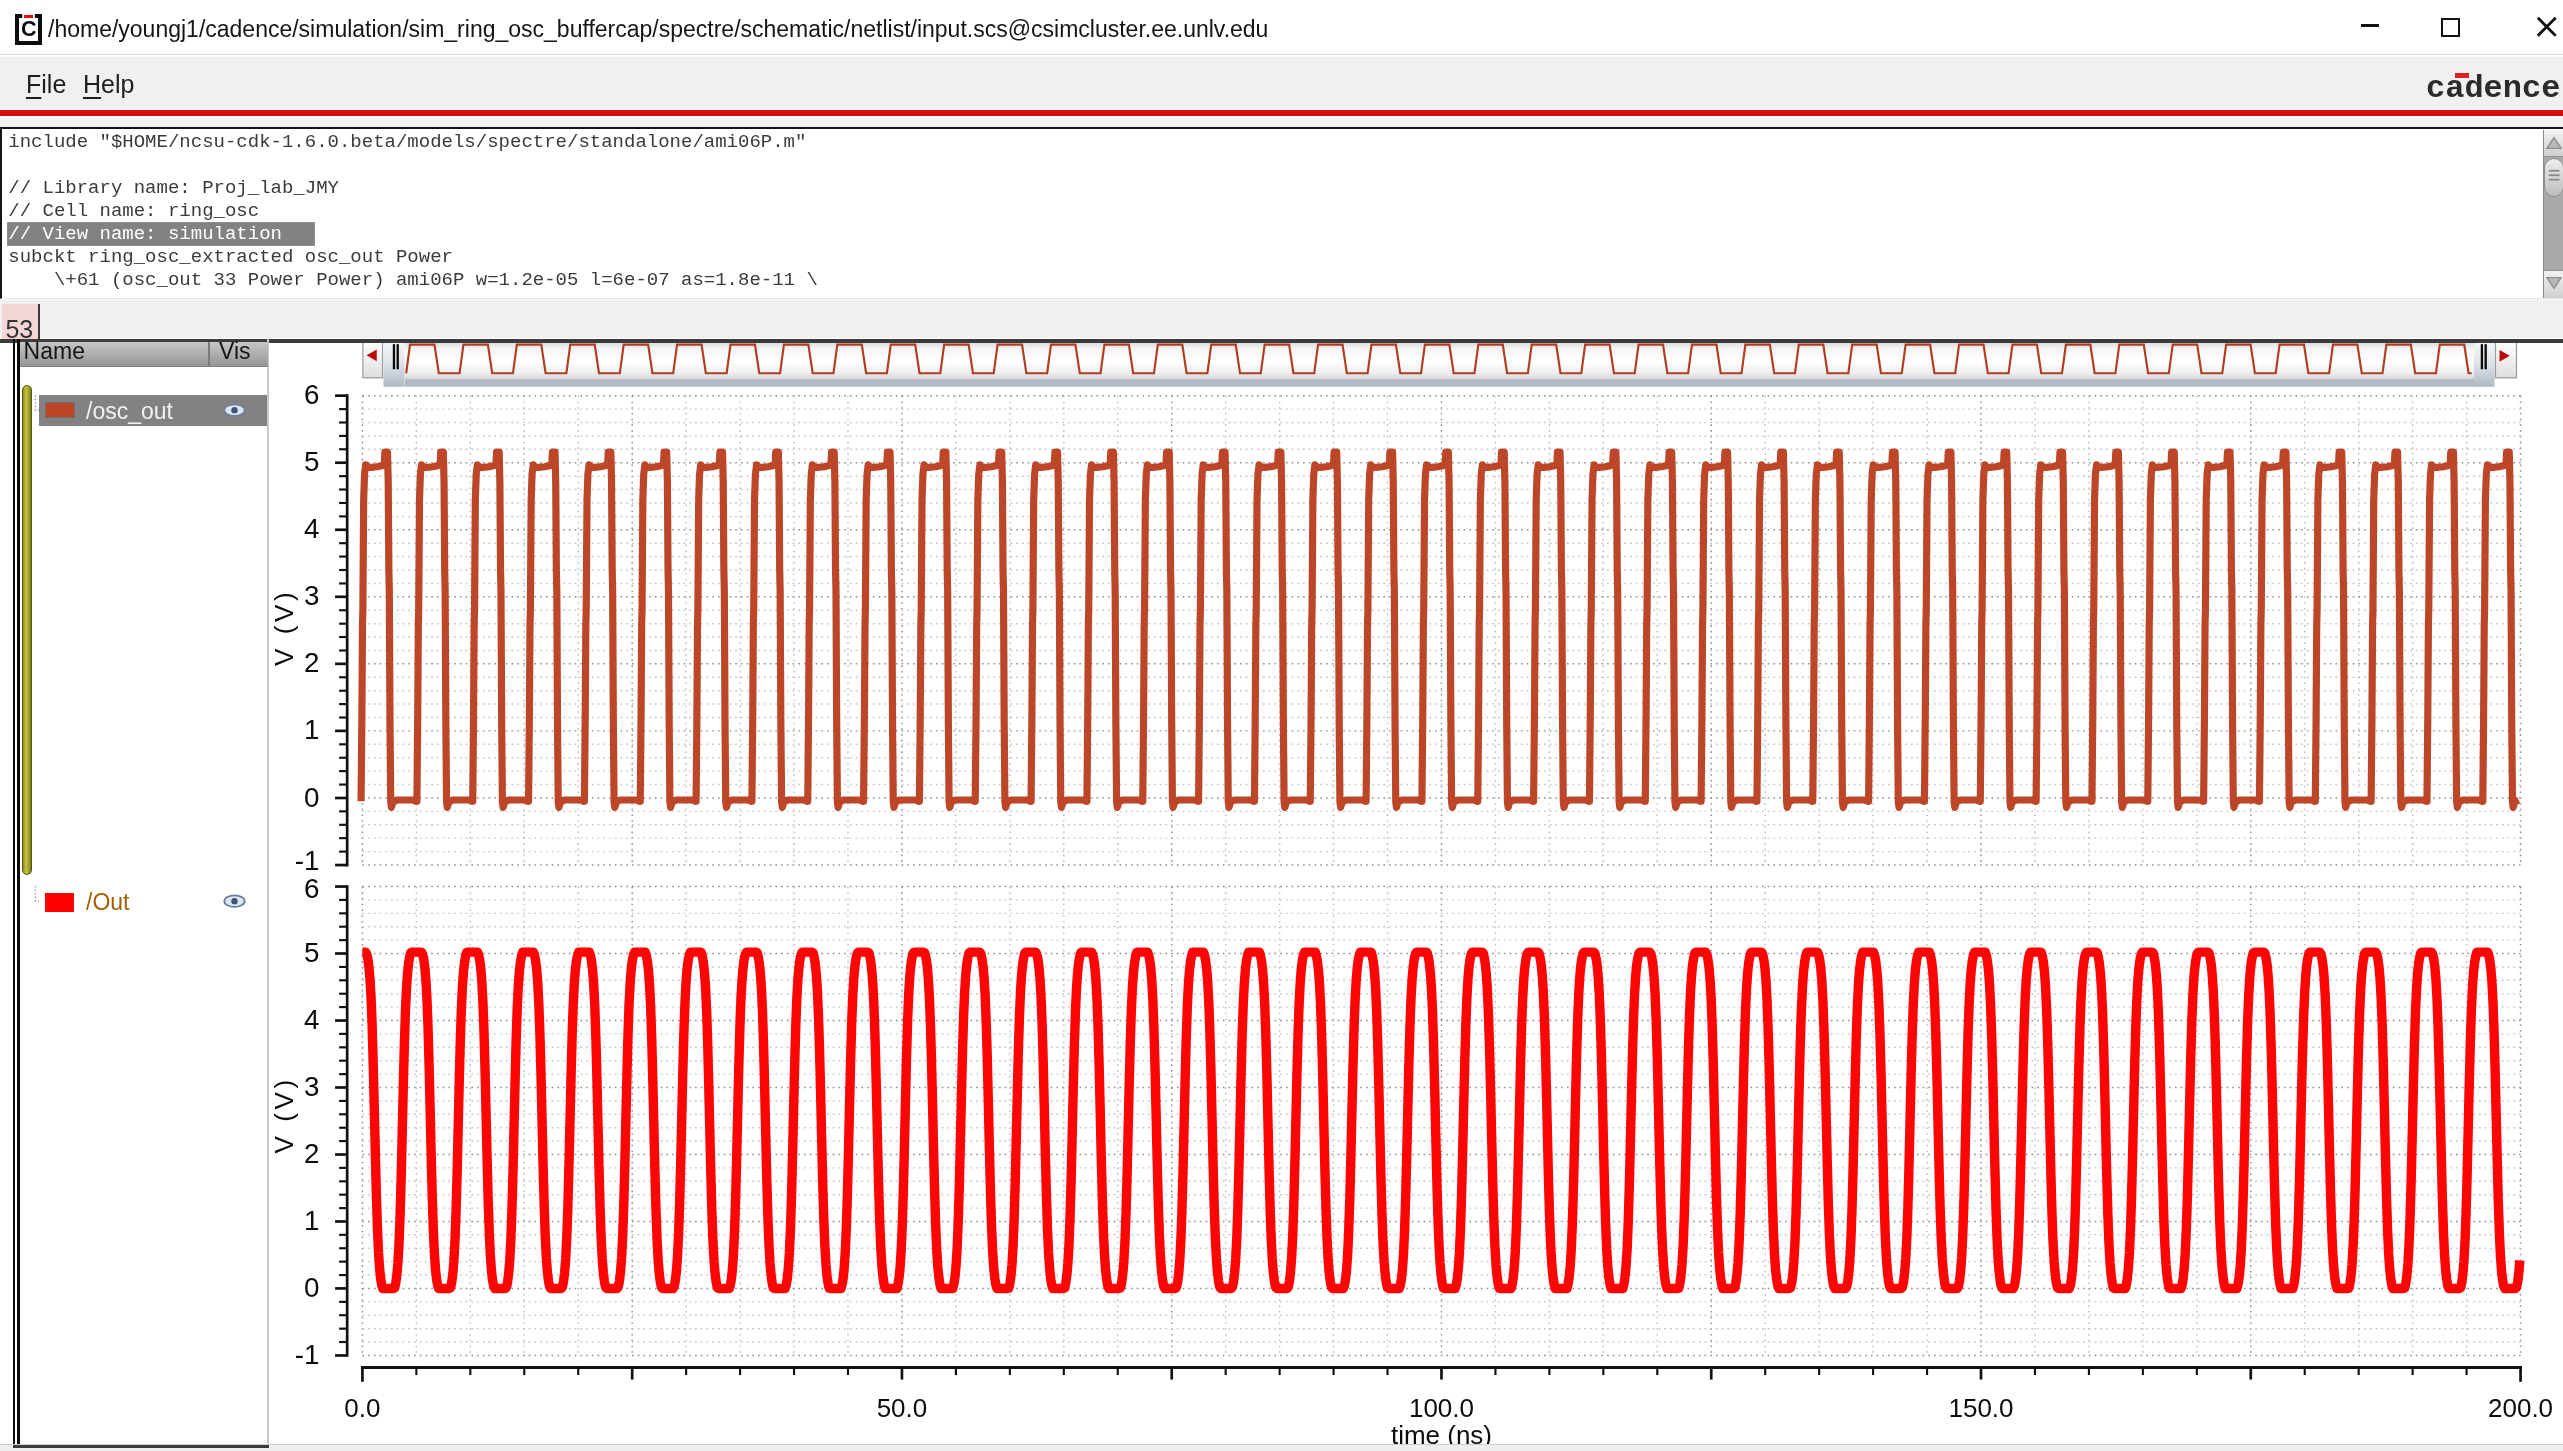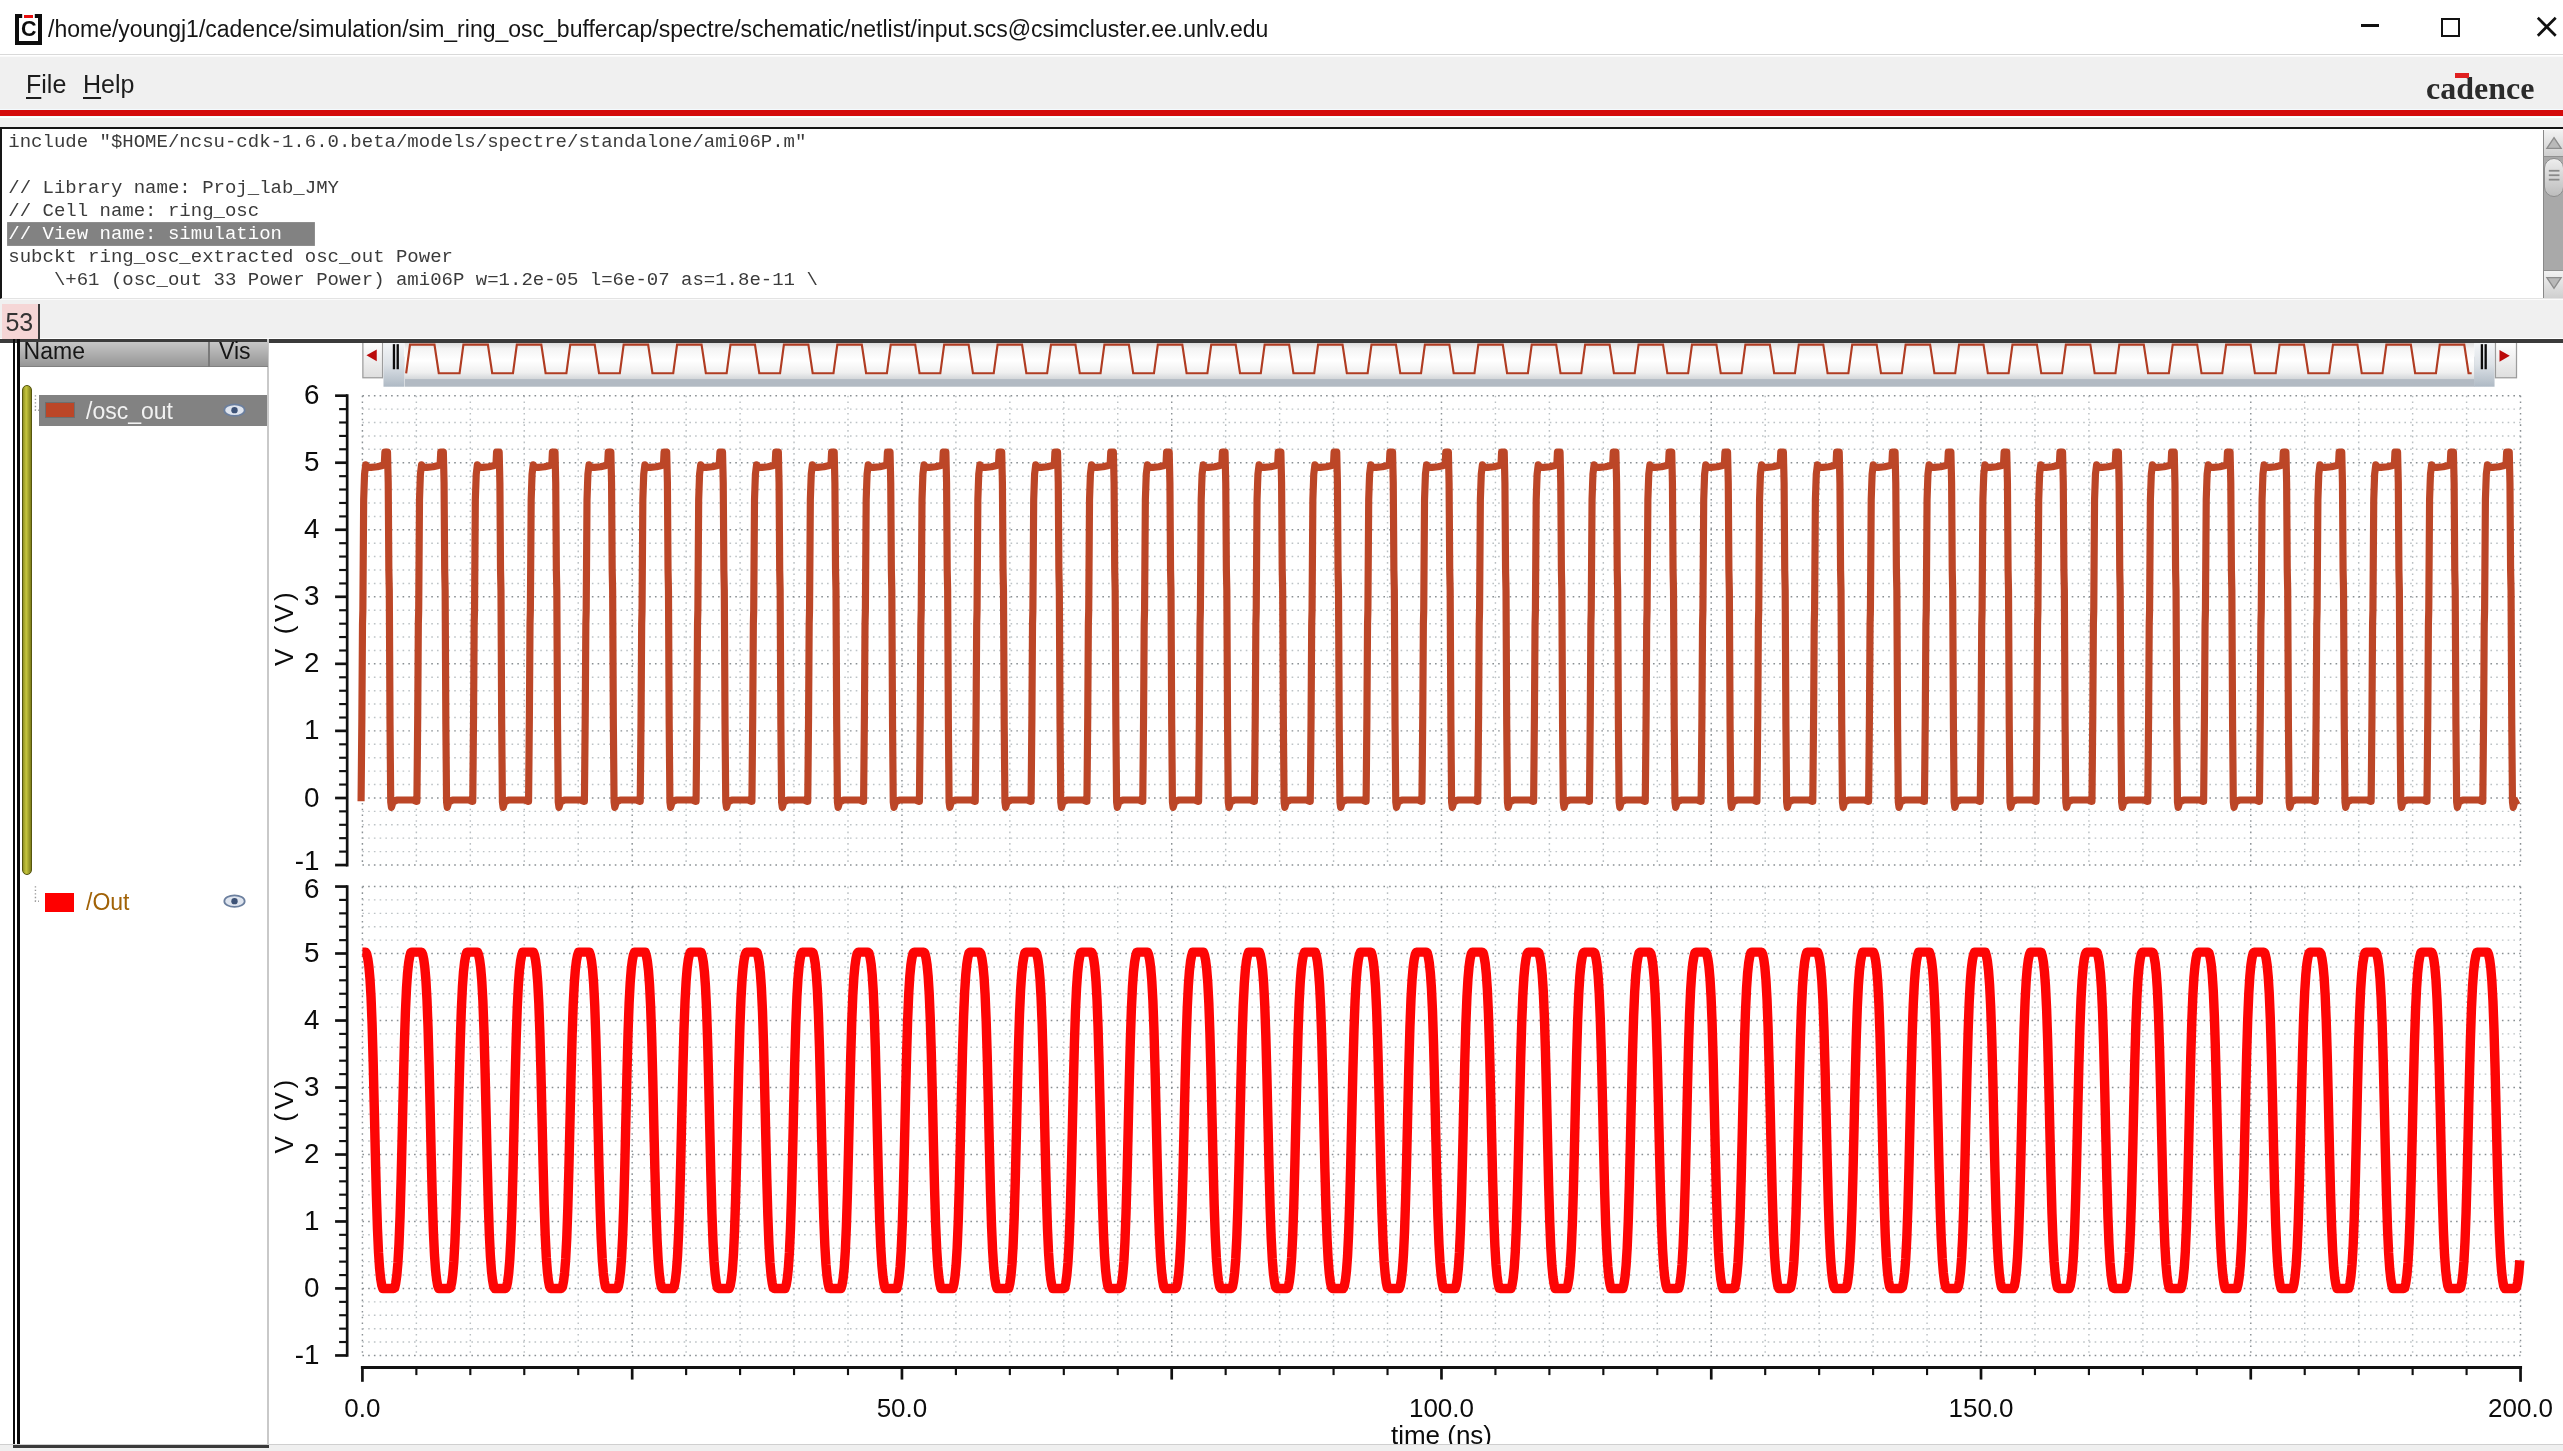--- a/index.html
+++ b/index.html
@@ -11,39 +11,39 @@
 #btn-min { left:2361px; top:24px; width:18px; height:2.7px; background:#111; }
 #btn-max { left:2441px; top:18px; width:19px; height:19px; border:2.7px solid #111; }
 #menubar { left:0; top:56px; width:2563px; height:54px; background:#f0f0f0; border-top:0.9px solid #fafafa; }
 .menu { position:absolute; top:12.6px; font-size:25px; color:#1d1d1d; }
 #redline { left:0; top:109px; width:2563px; height:8px; background:#d40b0b; border-top:0.9px solid #f4fbff; border-bottom:0.9px solid #f4fbff; }
 #gap1 { left:0; top:118px; width:2563px; height:9px; background:#f0f0f0; }
 #textarea { left:0; top:127px; width:2563px; height:172px; background:#fff; border-top:2.7px solid #161616; border-left:2.7px solid #161616; border-bottom:0.9px solid #e3e3e3; overflow:hidden;padding-left:44px; }
 #code { position:absolute; left:6.3px; top:1.8px; font-family:"Liberation Mono", monospace; font-size:19px; line-height:23px; color:#3b3b3b; white-space:pre; }
 .hl { background:#828282; color:#fff; box-shadow: 0 0 0 0.9px #828282; padding-right:32px; }
 #tabrow { left:0; top:299px; width:2563px; height:39px; background:#f0f0f0; border-top:1.8px solid #fbfbfb; }
-#tab53 { position:absolute; left:1.8px; top:3.6px; width:38px; height:36px; background:#f5d6d6; border-right:2.7px solid #3a3a3a; font-size:25px; color:#333; padding-left:3.6px; padding-top:4px; }
+#tab53 { position:absolute; left:1.8px; top:3.6px; width:38px; height:36px; background:#f5d6d6; border-right:2.7px solid #3a3a3a; font-size:25px; color:#333; padding-left:3.6px; padding-top:11px; }
 #sep { left:0; top:339px; width:2563px; height:3.6px; background:#3b3b3b; }
 #panelhdr { left:20px; top:342px; width:248px; height:25px; background:linear-gradient(#c6c6c6,#969696); border-bottom:1.8px solid #818181; color:#161616; font-size:23px;padding-left:7px; }
 #panelhdr .nm { position:absolute; left:3.6px; top:-3.6px; }
 #panelhdr .vs { position:absolute; left:199px; top:-3.6px; }
 #panelhdr .colsep { position:absolute; left:188px; top:0; width:1.8px; height:25px; background:#7a7a7a; }
 #pleft1 { left:12.6px; top:339px; width:2.7px; height:1107px; background:#0a0a0a; }
 #pleft2 { left:17px; top:339px; width:2.7px; height:1107px; background:#0a0a0a; }
 #pright { left:267px; top:339px; width:1.8px; height:1107px; background:#c9c9c9; }
 #ybar { left:21.5px; top:385px; width:10px; height:490px; background:linear-gradient(90deg,#8f8f23,#c6c63d 40%,#7d7d1a); border:1.8px solid #55550e; border-radius:5.4px; }
 #rowosc { left:39px; top:395px; width:228px; height:30.5px; background:#828282; }
 #rowosc .sw { position:absolute; left:6.3px; top:7.2px; width:30px; height:16px; background:#bc4627; border:0.9px solid #6e6e6e; }
 #rowosc .tx { position:absolute; left:47px; top:2.7px; font-size:23px; color:#f2f2f2; }
 #rowout { left:39px; top:886px; width:228px; height:30.5px; background:#fff; }
 #rowout .sw { position:absolute; left:6.3px; top:7.2px; width:29px; height:19px; background:#fe0000; }
 #rowout .tx { position:absolute; left:47px; top:2.7px; font-size:23px; color:#a16207; }
 #botstrip { left:0; top:1444px; width:2563px; height:7.2px; background:#efefef; border-top:1.8px solid #cfcfcf; }
 #botstripL { left:12.6px; top:1445px; width:256px; height:2.7px; background:#3a3a3a; }
-#cadlogo { left:2426px; top:70px; font-family:Liberation Serif, serif; font-weight:bold; font-size:32px; letter-spacing:0px; color:#2b2b2b; }
+#cadlogo { left:2426px; top:70px; font-family:Liberation Mono, monospace; font-weight:bold; font-size:32px; letter-spacing:0px; color:#2b2b2b; }
 #cadbar { left:2455px; top:73px; width:14.3px; height:4.5px; background:#e02020; }
 .u { text-decoration:underline; text-underline-offset:3.6px; }
 svg text { font-family:"Liberation Sans", sans-serif; }
 </style></head>
 <body>
 <svg width="2563" height="1451" viewBox="0 0 2859 1619" style="position:absolute;left:0;top:0" font-family="Liberation Sans, sans-serif">
 <defs>
 <linearGradient id="stripg" x1="0" y1="0" x2="0" y2="1">
 <stop offset="0" stop-color="#d9d9d9"></stop>
         <stop offset="0.18" stop-color="#f4f4f4"></stop>

